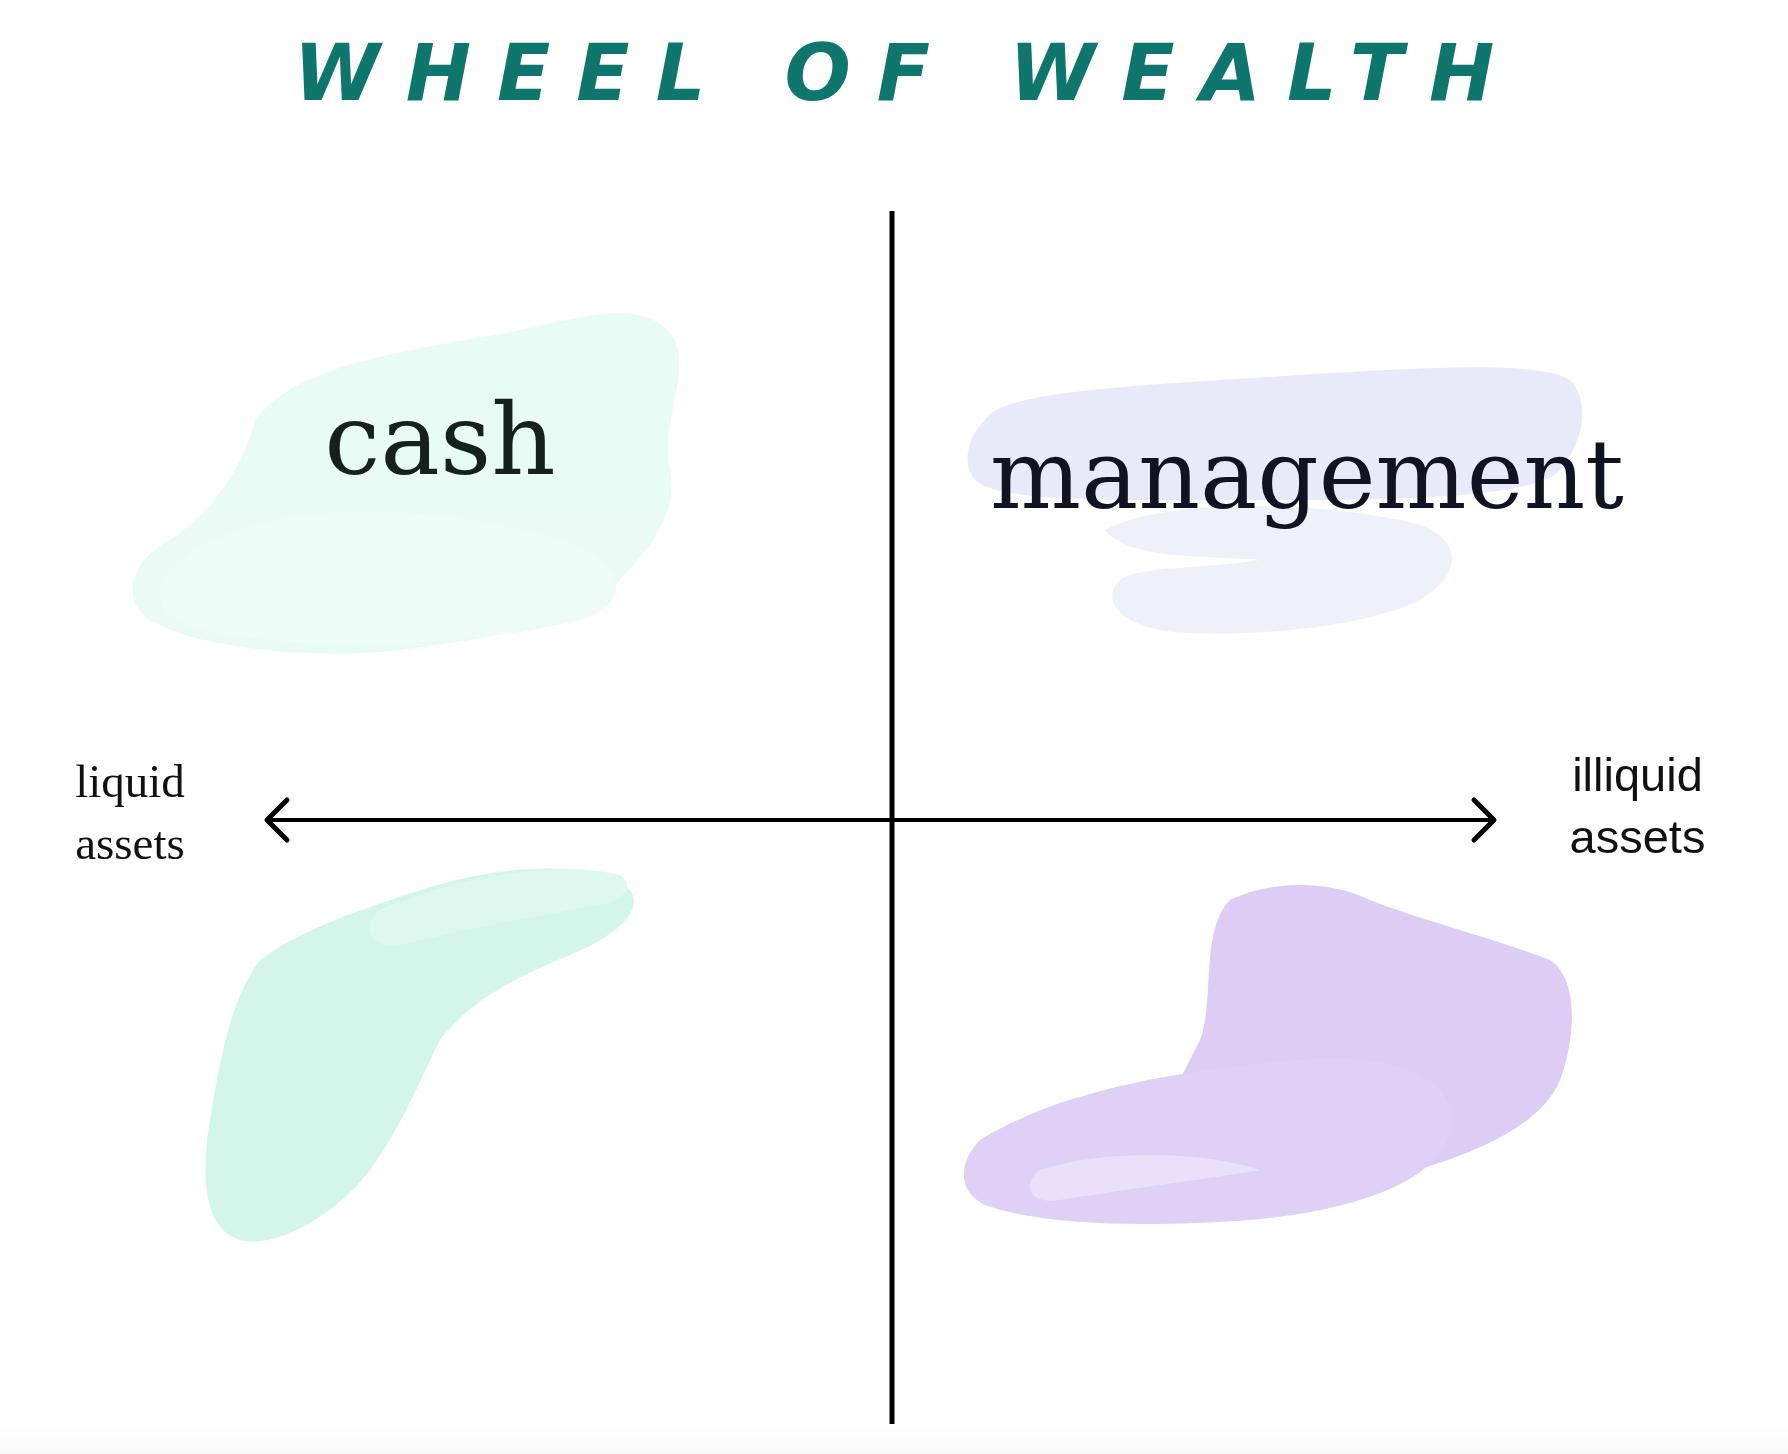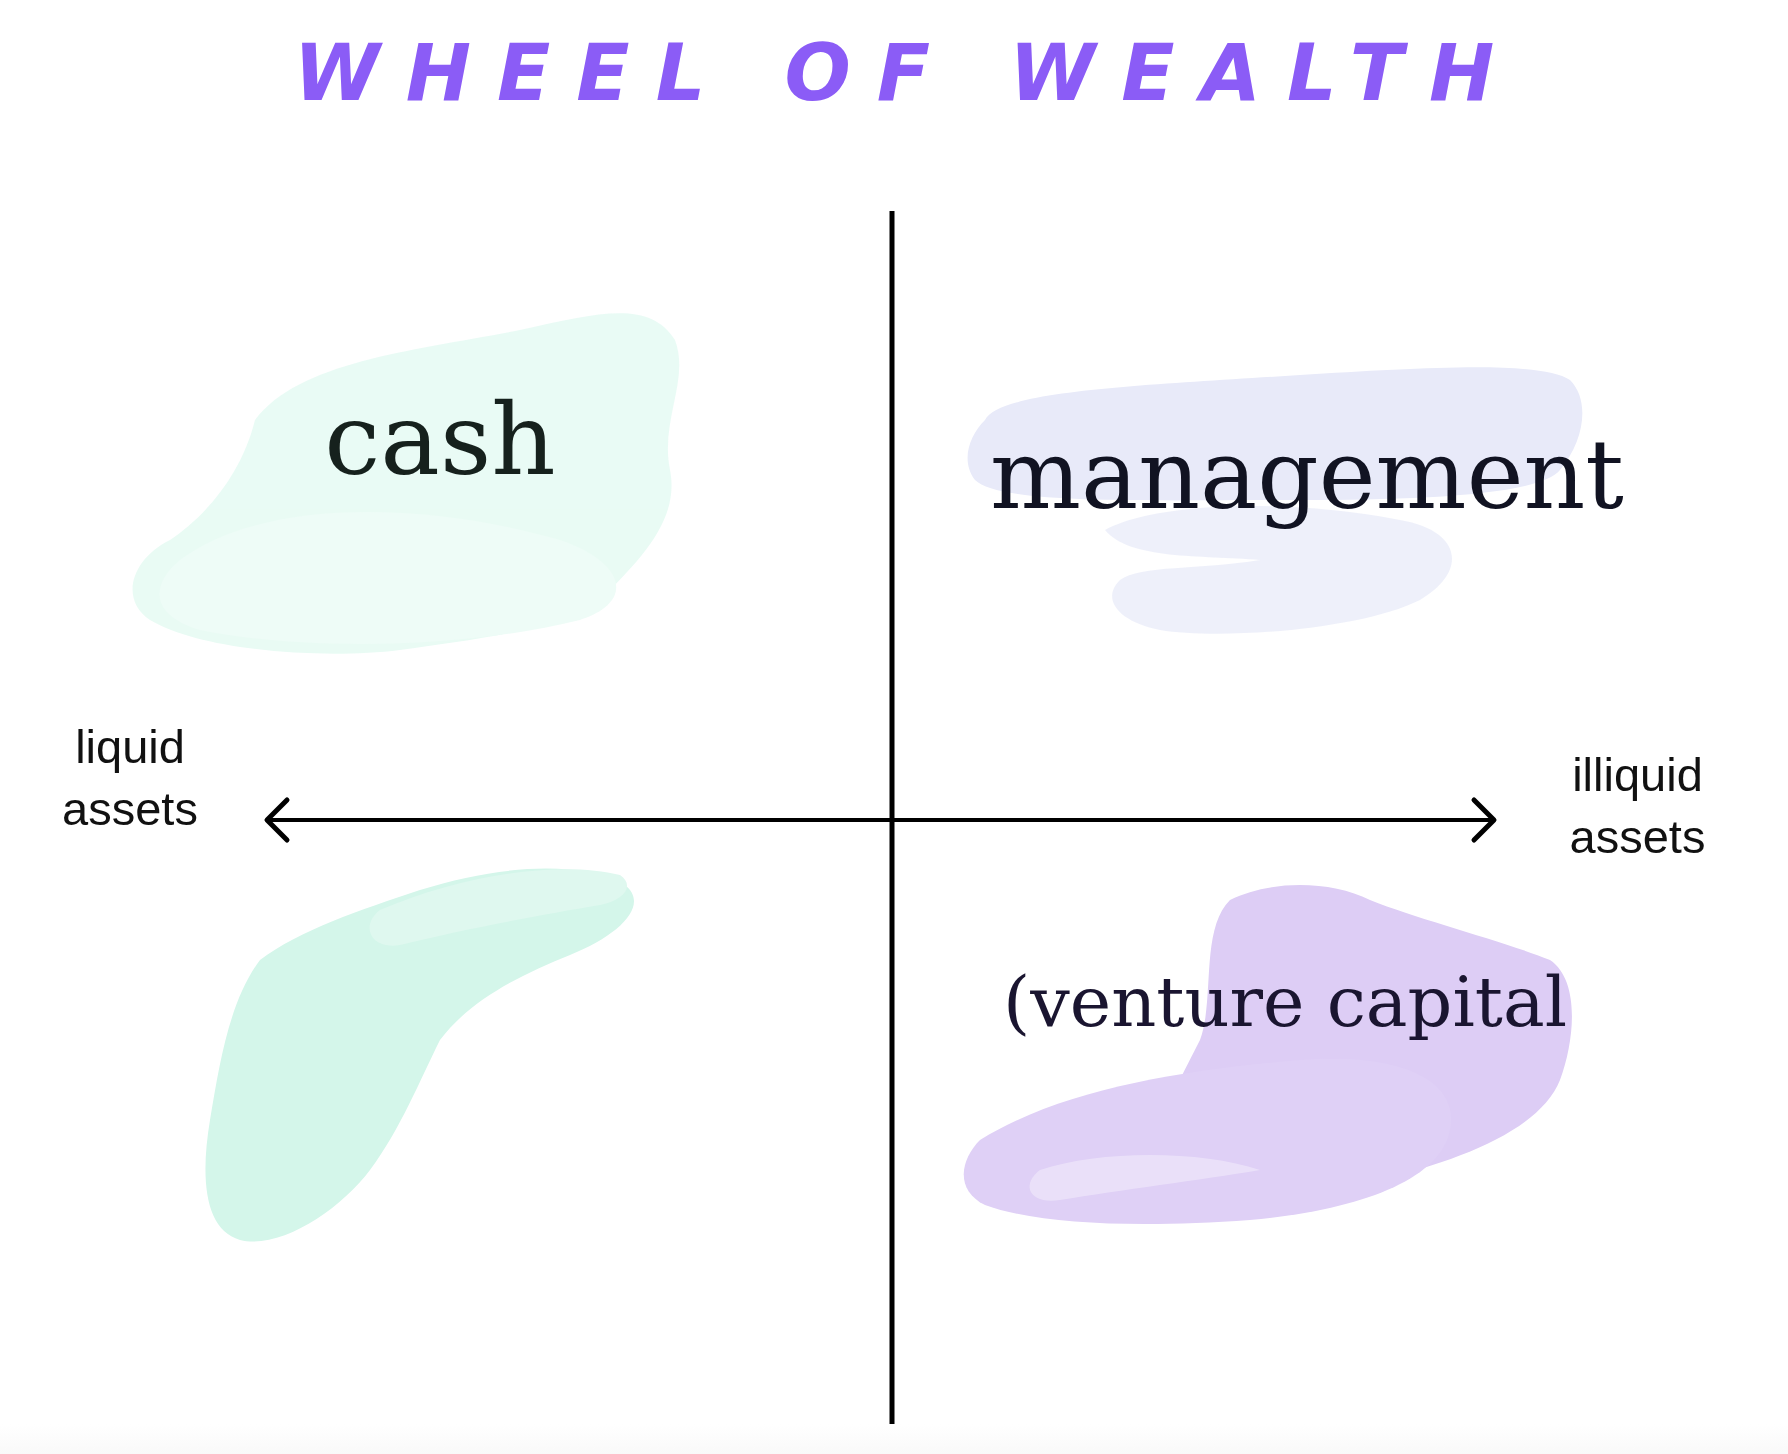--- a/index.html
+++ b/index.html
@@ -1,20 +1,20 @@
 <!DOCTYPE html>
 <html><head>
 <meta charset="utf-8">
 <style>
   html, body { margin:0; padding:0; background:#ffffff; }
   body { width:1788px; height:1454px; position:relative; overflow:hidden;
          font-family:"DejaVu Sans", sans-serif; }
   .title { position:absolute; left:0; top:28px; width:1788px; text-align:center;
            font-family:"DejaVu Sans", sans-serif; font-weight:bold; font-style:italic;
-           font-size:78px; letter-spacing:26px; color:#8b5cf6; padding-left:26px; box-sizing:border-box; }
+           font-size:78px; letter-spacing:26px; color:#0f766e; padding-left:26px; box-sizing:border-box; }
   .axes { position:absolute; left:0; top:0; }
   .axis-label { position:absolute; font-family:"Liberation Sans", sans-serif;
                 font-size:47px; line-height:62px; color:#111; text-align:center; }
   .blob { position:absolute; }
   .quad { position:absolute; text-align:center; font-family:"DejaVu Serif", serif;
           color:#16211d; }
   .quad .line { display:block; white-space:nowrap; }
   .q-cash { left:60px; top:380px; width:760px; }
   .q-cash .l1 { font-size:100px; line-height:120px; }
   .q-cash .l2 { font-size:100px; line-height:140px; }
@@ -53,37 +53,36 @@
   </g>
 </svg>
 
 <svg class="axes" width="1788" height="1454">
   <line x1="892" y1="211" x2="892" y2="1437" stroke="#000" stroke-width="5"></line>
   <line x1="267" y1="820" x2="1494" y2="820" stroke="#000" stroke-width="4"></line>
   <polyline points="287,800 267,820 287,840" fill="none" stroke="#000" stroke-width="5" stroke-linecap="round" stroke-linejoin="round"></polyline>
   <polyline points="1474,800 1494,820 1474,840" fill="none" stroke="#000" stroke-width="5" stroke-linecap="round" stroke-linejoin="round"></polyline>
 </svg>
 
-<div class="axis-label" style="left:40px; top:716px; width:180px;">
+<div class="axis-label" style="left:40px; top:750px; width:180px;font-family:Liberation Serif, serif;">
   <span class="line" style="display:block">liquid</span>
   <span class="line" style="display:block">assets</span>
 </div>
 <div class="axis-label" style="left:1545px; top:744px; width:185px;">
   <span class="line" style="display:block">illiquid</span>
   <span class="line" style="display:block">assets</span>
 </div>
 
 <div class="quad q-cash">
   <span class="line l1">cash</span>
 </div>
 
 <div class="quad q-found">
   <span class="line">management</span>
 </div>
 
 <div class="quad q-priv">
 </div>
 
 <div class="quad q-growth">
-  <span class="line l2">(venture capital</span>
 </div>
 
 <div class="bottom-fade"></div>
 
 </body></html>

